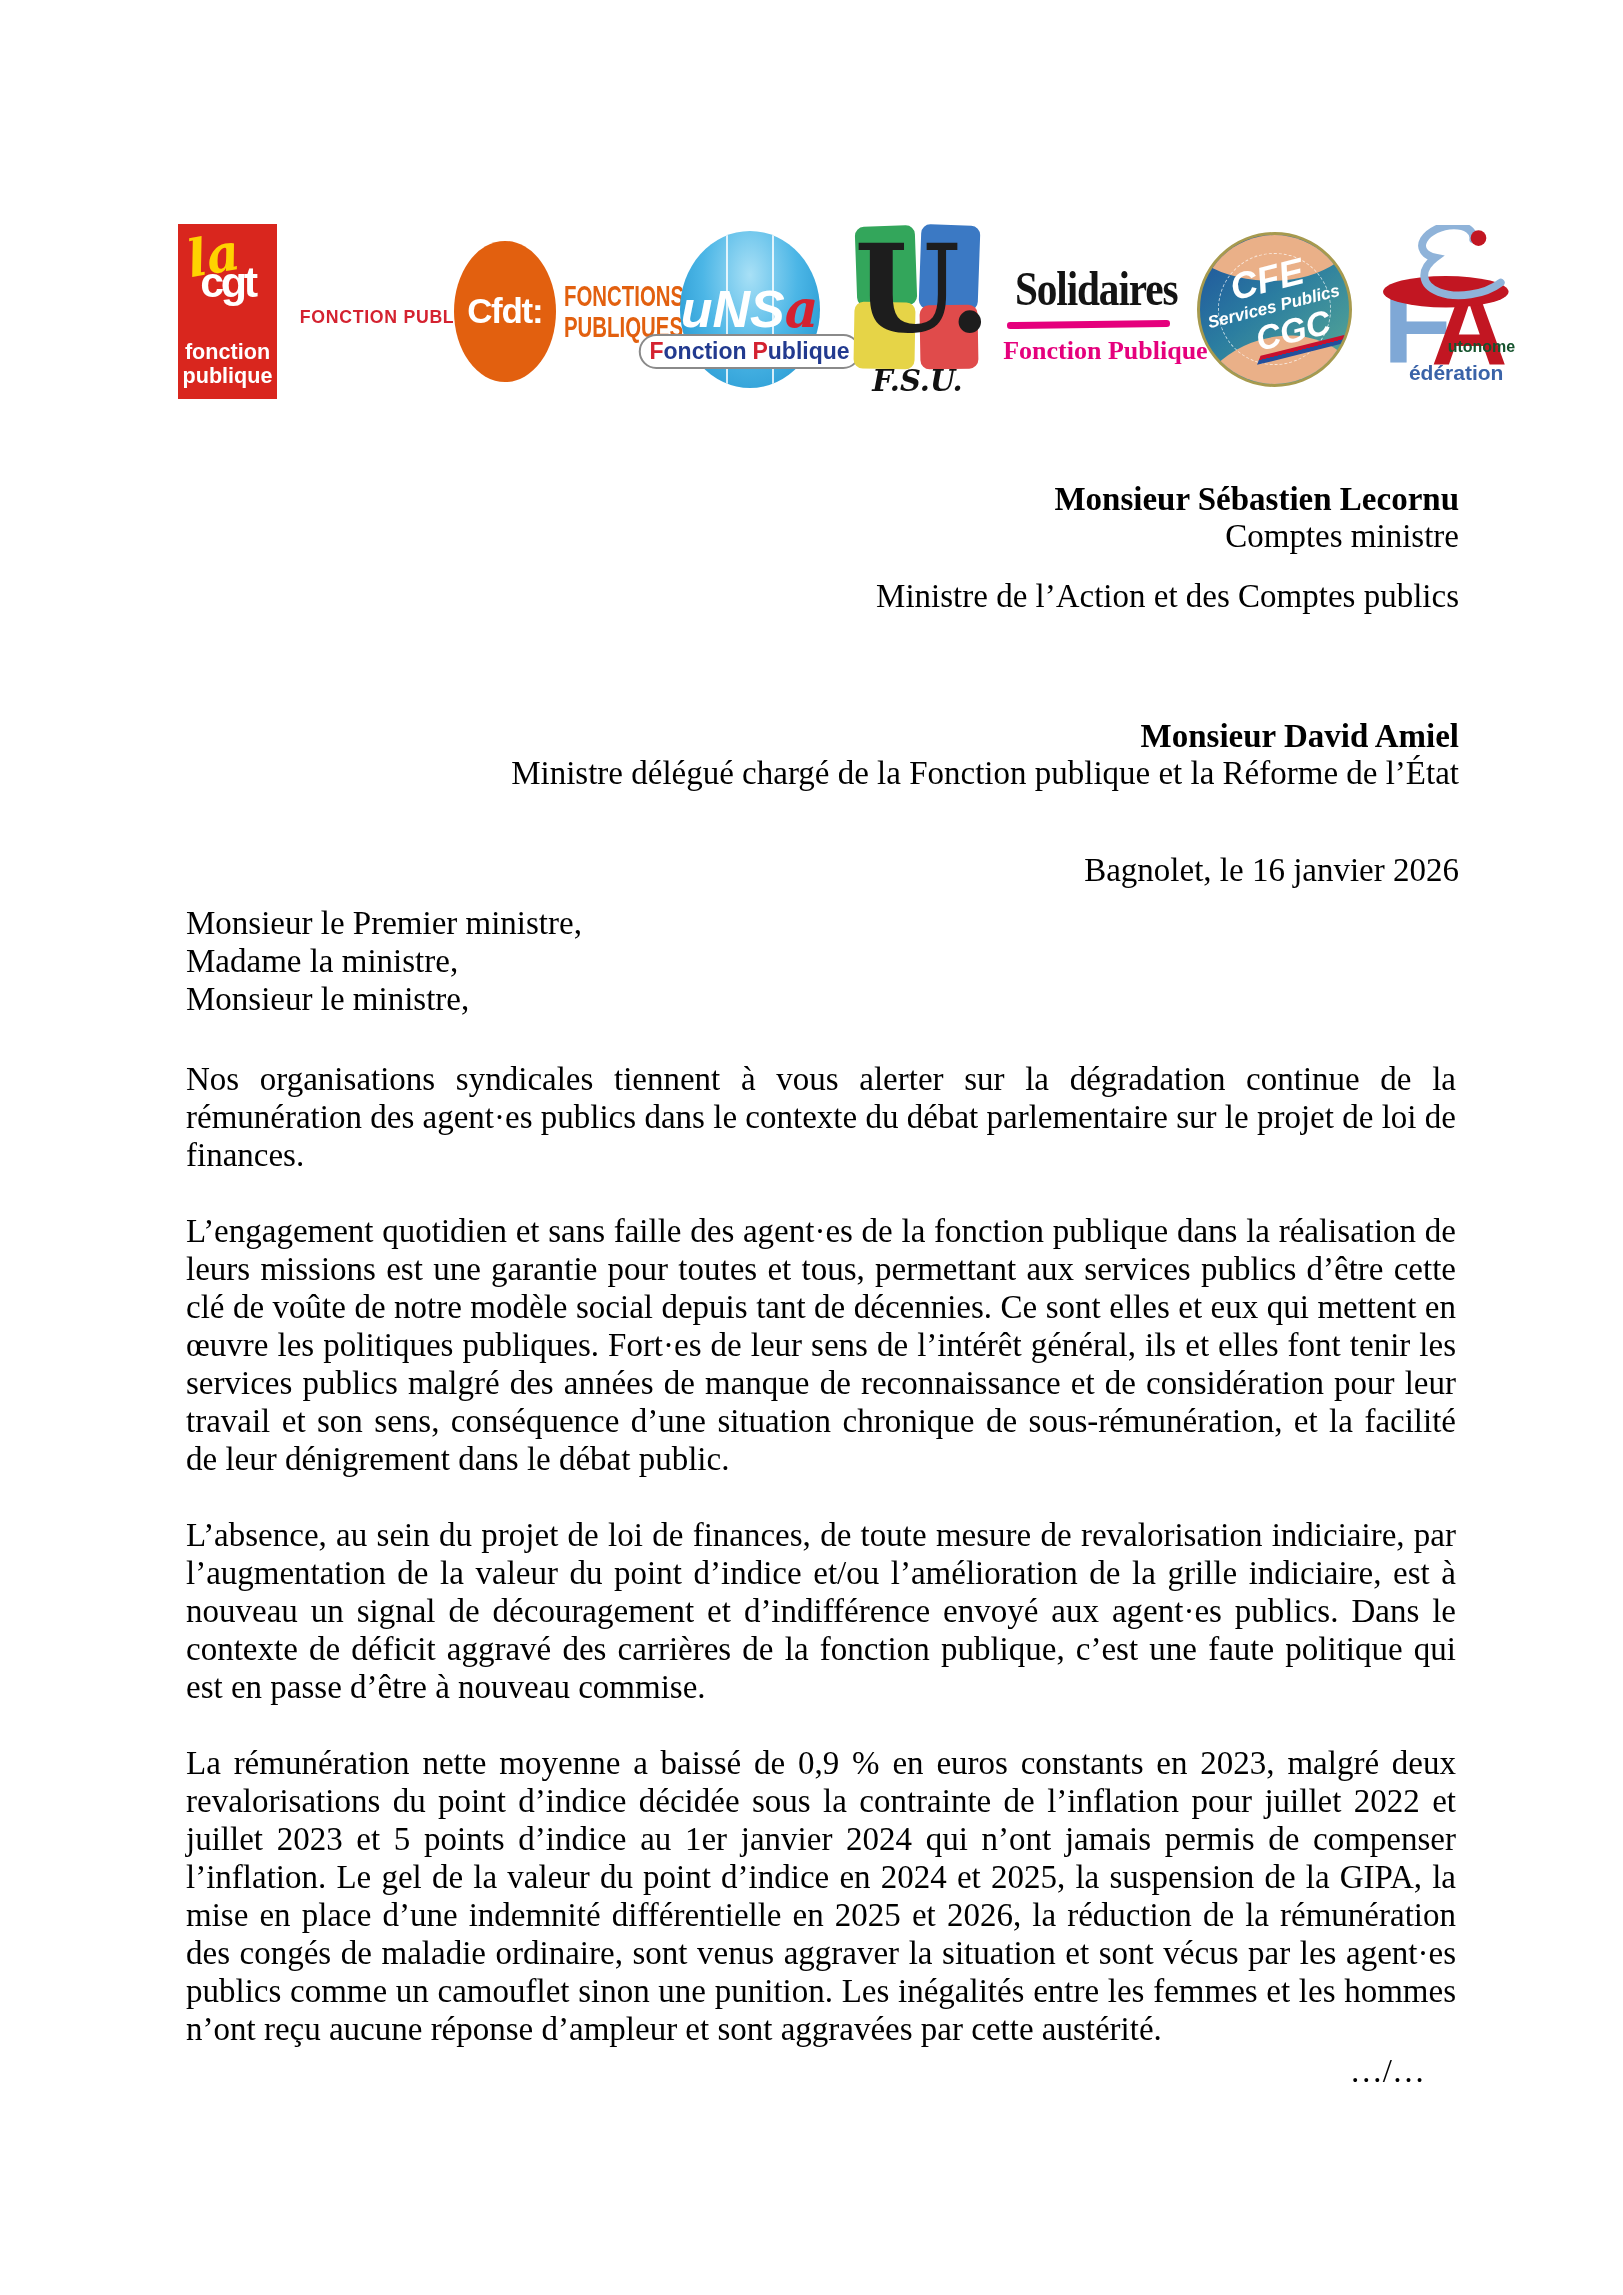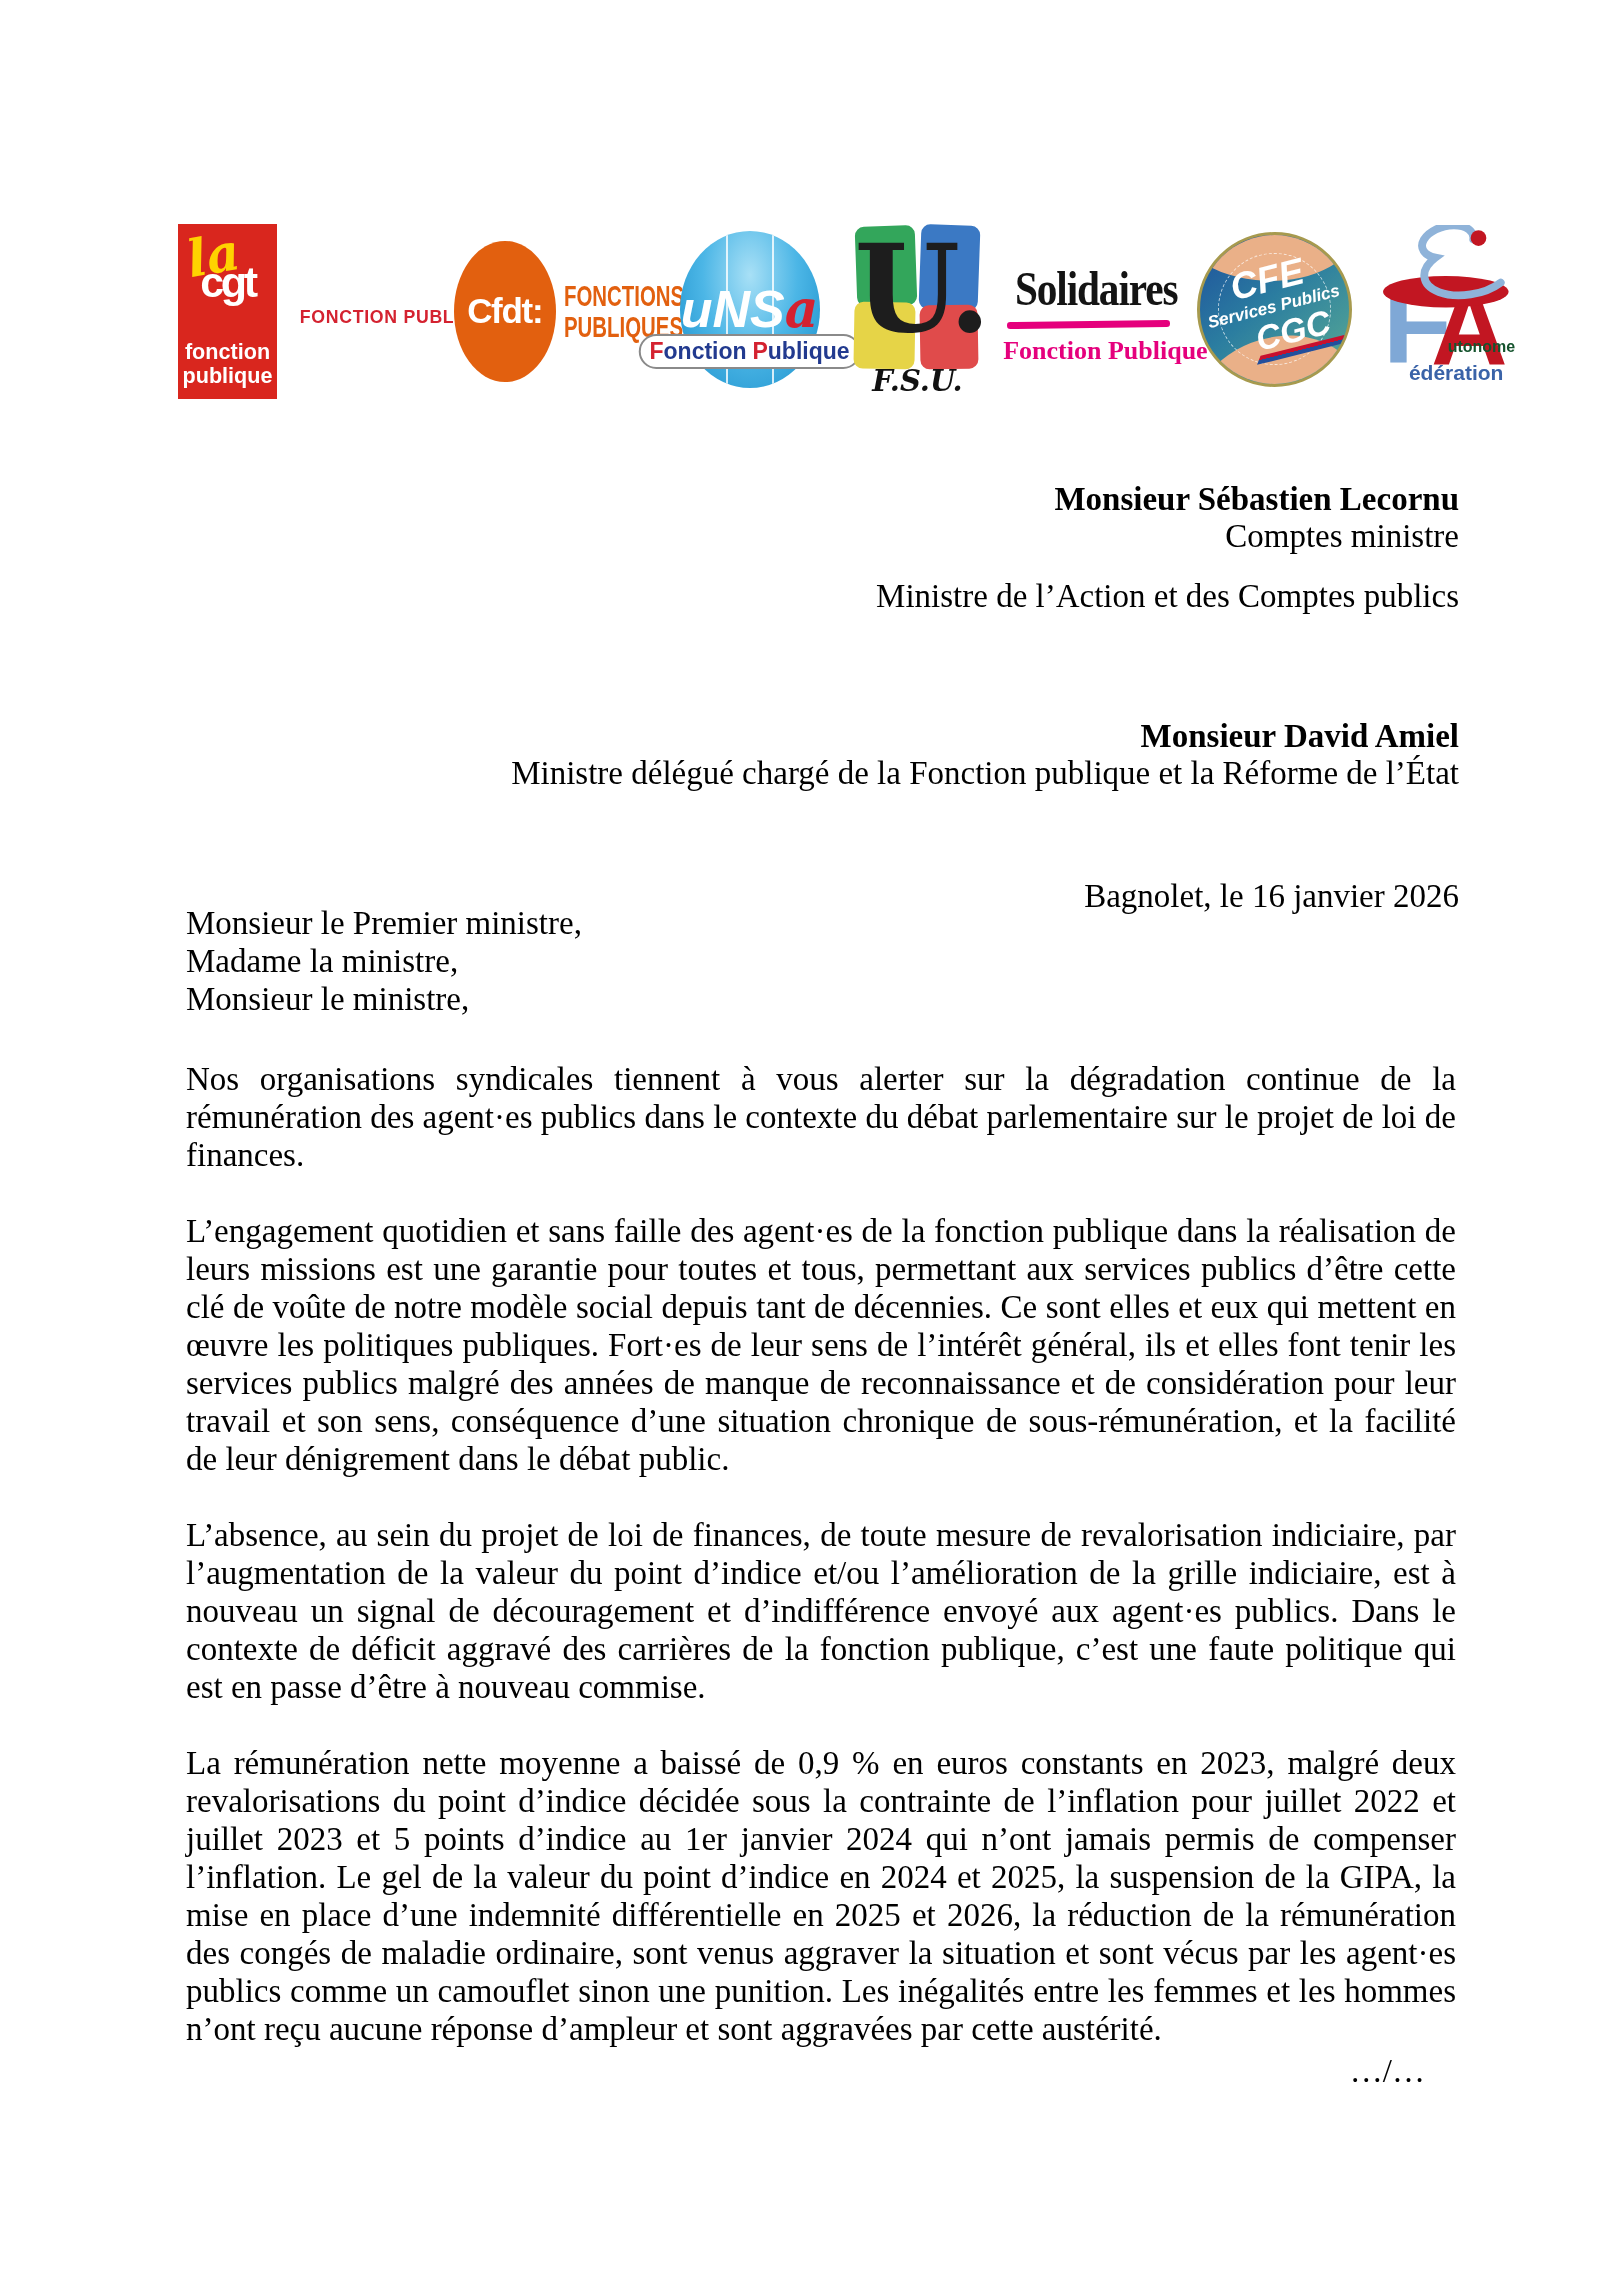--- a/index.html
+++ b/index.html
@@ -89,21 +89,21 @@
   .fa-svg { position:absolute; top:0; left:0; z-index:3; }
   .fa-f { position:absolute; top:34px; left:7.9px; z-index:2; font-weight:bold; font-size:113px; color:#7fa8d6; }
   .fa-a { position:absolute; top:43px; left:56px; z-index:2; font-weight:bold; font-size:106px; color:#c21622; }
   .fa-fed { position:absolute; bottom:6.5px; left:34px; z-index:4; font-weight:bold; font-size:21px; color:#3a63a8; }
   .fa-auto { position:absolute; bottom:36px; right:-1.3px; z-index:4; font-weight:bold; font-size:16px; color:#14532d; }
 
   
   .recipient { position:absolute; right:164px; text-align:right; font-size:33px; line-height:37px; }
   .recipient .r-name { font-weight:bold; }
   .r1 { top:481px; } .r2 { top:578px; } .r3 { top:718px; }
-  .dateline { position:absolute; right:164px; top:852px; font-size:33px;margin-top:26px; }
+  .dateline { position:absolute; right:164px; top:852px; font-size:33px; }
 
   .letter-body { position:absolute; left:186px; right:167px; top:904px; font-size:33px; line-height:38px; }
   .salutation { margin-bottom:42px; }
   .para { text-align:justify; margin:0 0 38px 0; }
   .para:last-of-type { margin-bottom:0; }
   .continuation { text-align:right; padding-right:31px; margin-top:3.9px; font-size:33px; }
 </style>
 </head>
 <body>
 

